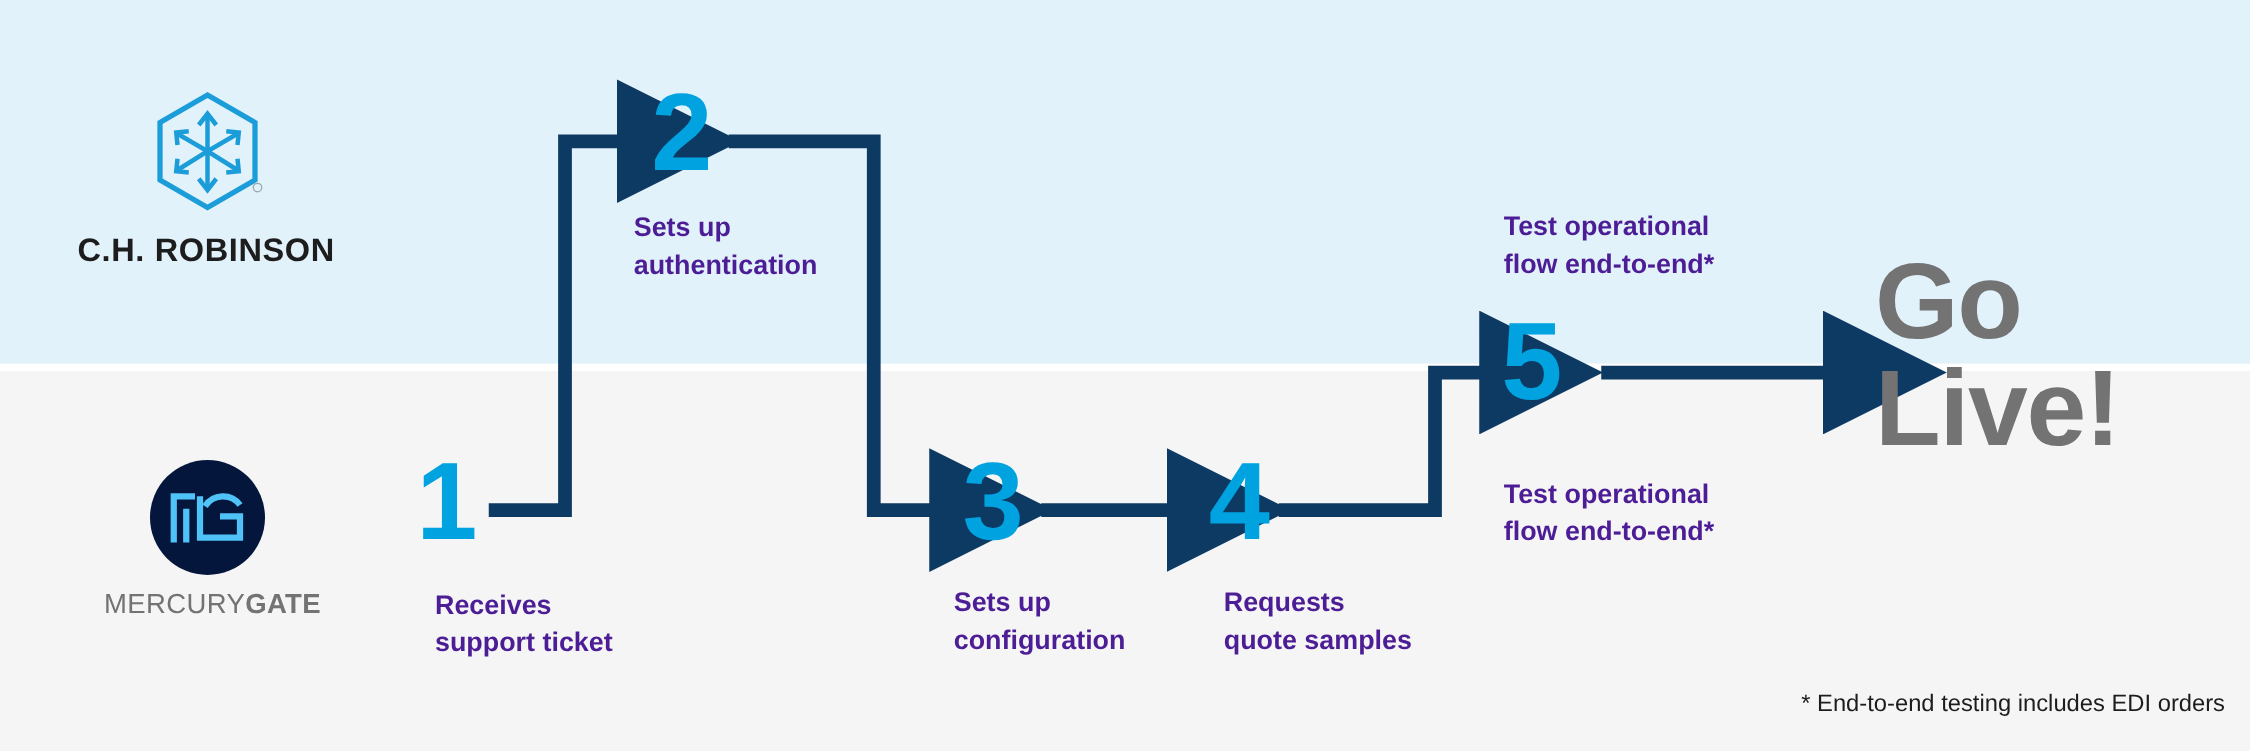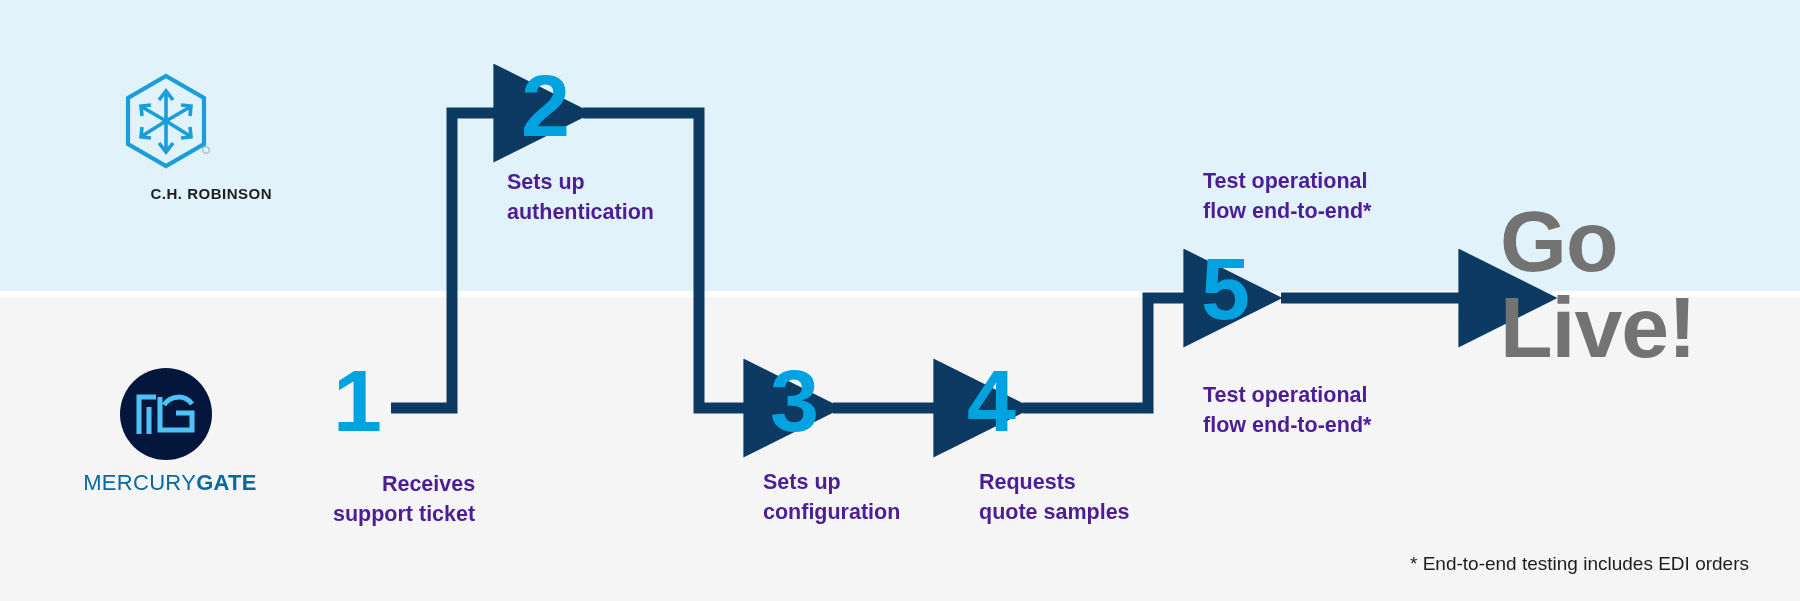--- a/index.html
+++ b/index.html
@@ -13,43 +13,43 @@
   
   .band-blue{position:absolute;left:0;top:0;width:1800px;height:291px;background:#e2f2fb;}
   .band-gap{position:absolute;left:0;top:291px;width:1800px;height:6px;background:#ffffff;}
   .band-gray{position:absolute;left:0;top:297px;width:1800px;height:304px;background:#f5f5f6;}
 
   
   #wires{position:absolute;left:0;top:0;width:1800px;height:601px;}
 
   
   .chr-logo{position:absolute;left:120px;top:72px;width:92px;height:100px;}
-  .chr-word{position:absolute;left:62px;top:185px;width:210px;text-align:right;
-    font-size:15px;font-weight:bold;letter-spacing:.5px;color:#1d1d1d;white-space:nowrap;}
+  .chr-word{position:absolute;left:62px;top:185px;width:210px;text-align:left;
+    font-size:26px;font-weight:bold;letter-spacing:.5px;color:#1d1d1d;white-space:nowrap;}
   .mg-circle{position:absolute;left:120px;top:368px;width:92px;height:92px;border-radius:50%;
     background:#04163c;display:flex;align-items:center;justify-content:center;}
   .mg-word{position:absolute;left:50px;top:470px;width:240px;text-align:center;
-    font-size:22px;color:#0369a1;white-space:nowrap;letter-spacing:.3px;}
+    font-size:22px;color:#737373;white-space:nowrap;letter-spacing:.3px;}
   .mg-word .thin{font-weight:400;}
   .mg-word .bold{font-weight:bold;}
 
   
   .num{position:absolute;color:#00a3e0;font-weight:bold;font-size:88px;line-height:88px;
     font-family:"Liberation Sans","DejaVu Sans",sans-serif;}
 
   
   .cap{position:absolute;color:#4c1d95;font-weight:bold;font-size:21.5px;line-height:30px;
     white-space:pre-line;}
 
   
   .golive{position:absolute;left:1500px;top:198px;color:#737373;font-weight:bold;
     font-size:86px;line-height:86px;white-space:pre-line;letter-spacing:-1px;}
 
   
-  .foot{position:absolute;right:51px;top:553px;color:#1d1d1d;font-size:19px;font-weight:400;
+  .foot{position:absolute;right:20px;top:553px;color:#1d1d1d;font-size:19px;font-weight:400;
     white-space:nowrap;}
 </style>
 </head>
 <body>
 
 <div id="stage">
 
   <div class="band-blue"></div>
   <div class="band-gap"></div>
   <div class="band-gray"></div>
@@ -112,21 +112,21 @@
         <path d="M25,5 L25,38 L57,38 L57,21 L41,21"></path>
         <path d="M57,12 A17,17 0 0 0 29,13"></path>
       </g>
     </svg>
   </div>
   <div class="mg-word">
     <span class="thin">MERCURY</span><span class="bold">GATE</span>
   </div>
 
   <div class="num" style="left:333px;top:357px;">1</div>
-  <div class="cap" style="left:333px;top:469px;text-align:right;">Receives
+  <div class="cap" style="left:348px;top:469px;">Receives
 support ticket</div>
 
   <div class="num" style="left:521px;top:62px;">2</div>
   <div class="cap" style="left:507px;top:167px;">Sets up
 authentication</div>
 
   <div class="num" style="left:770px;top:357px;">3</div>
   <div class="cap" style="left:763px;top:467px;">Sets up
 configuration</div>
 

